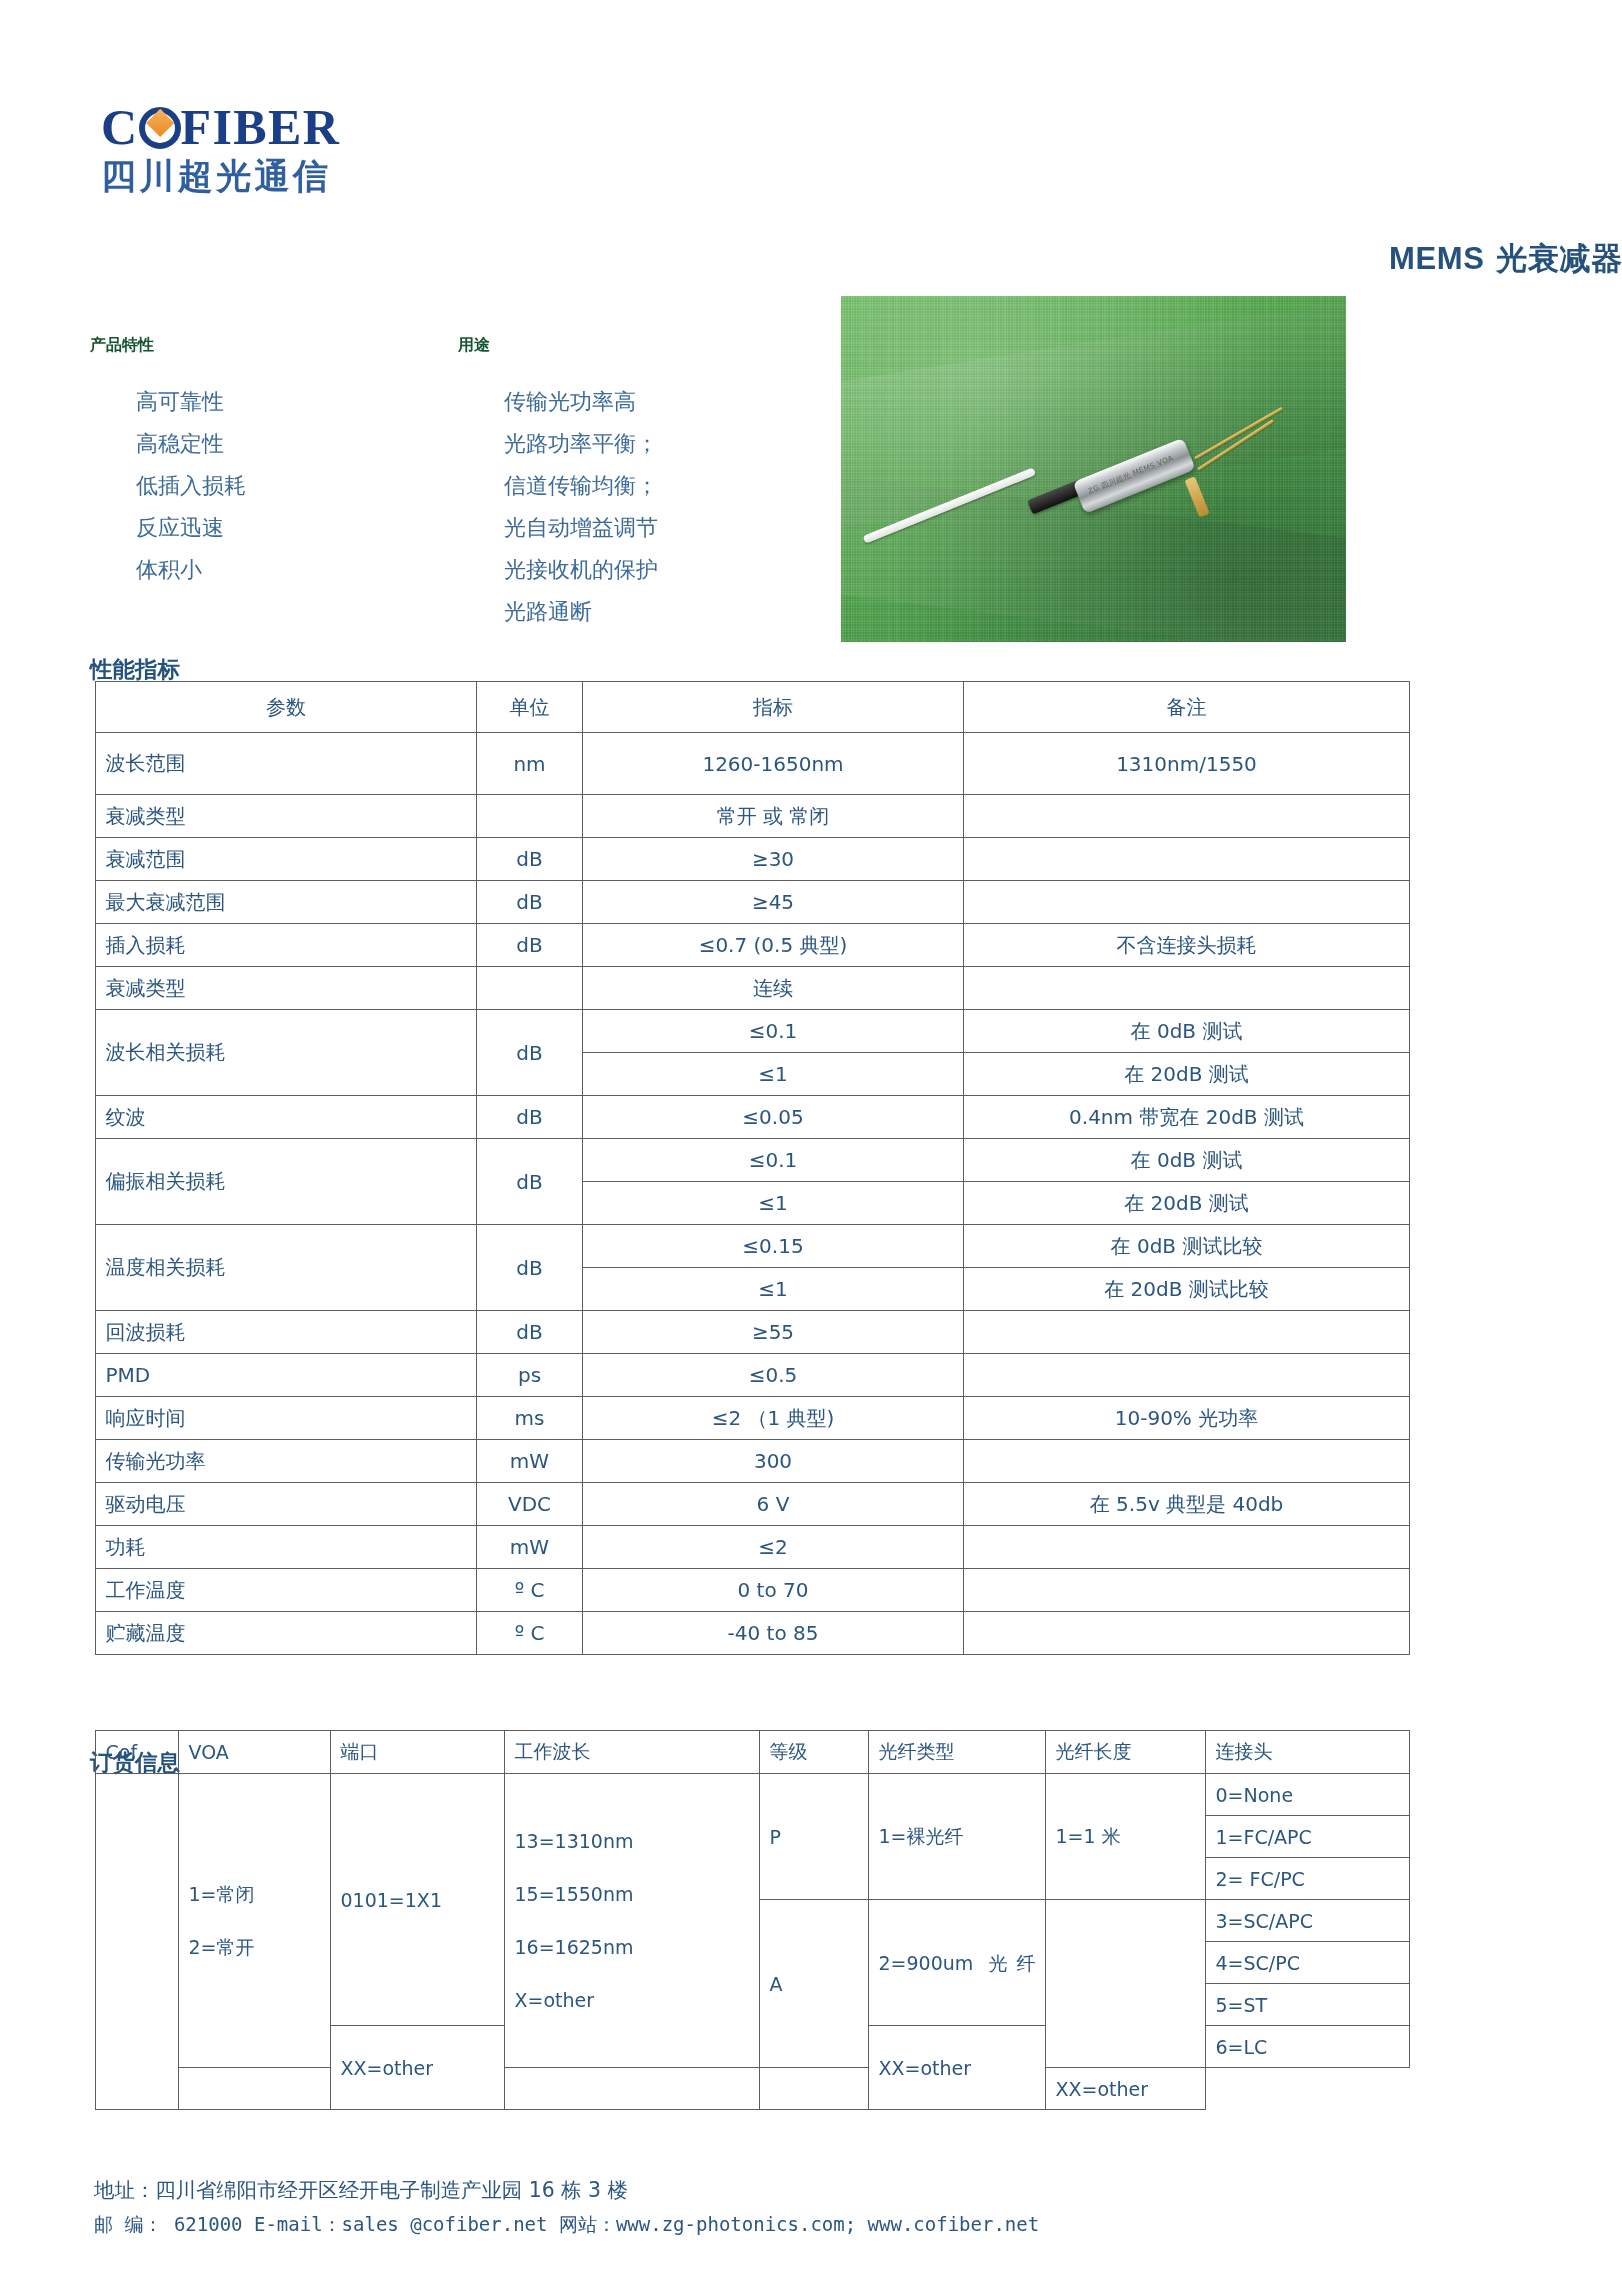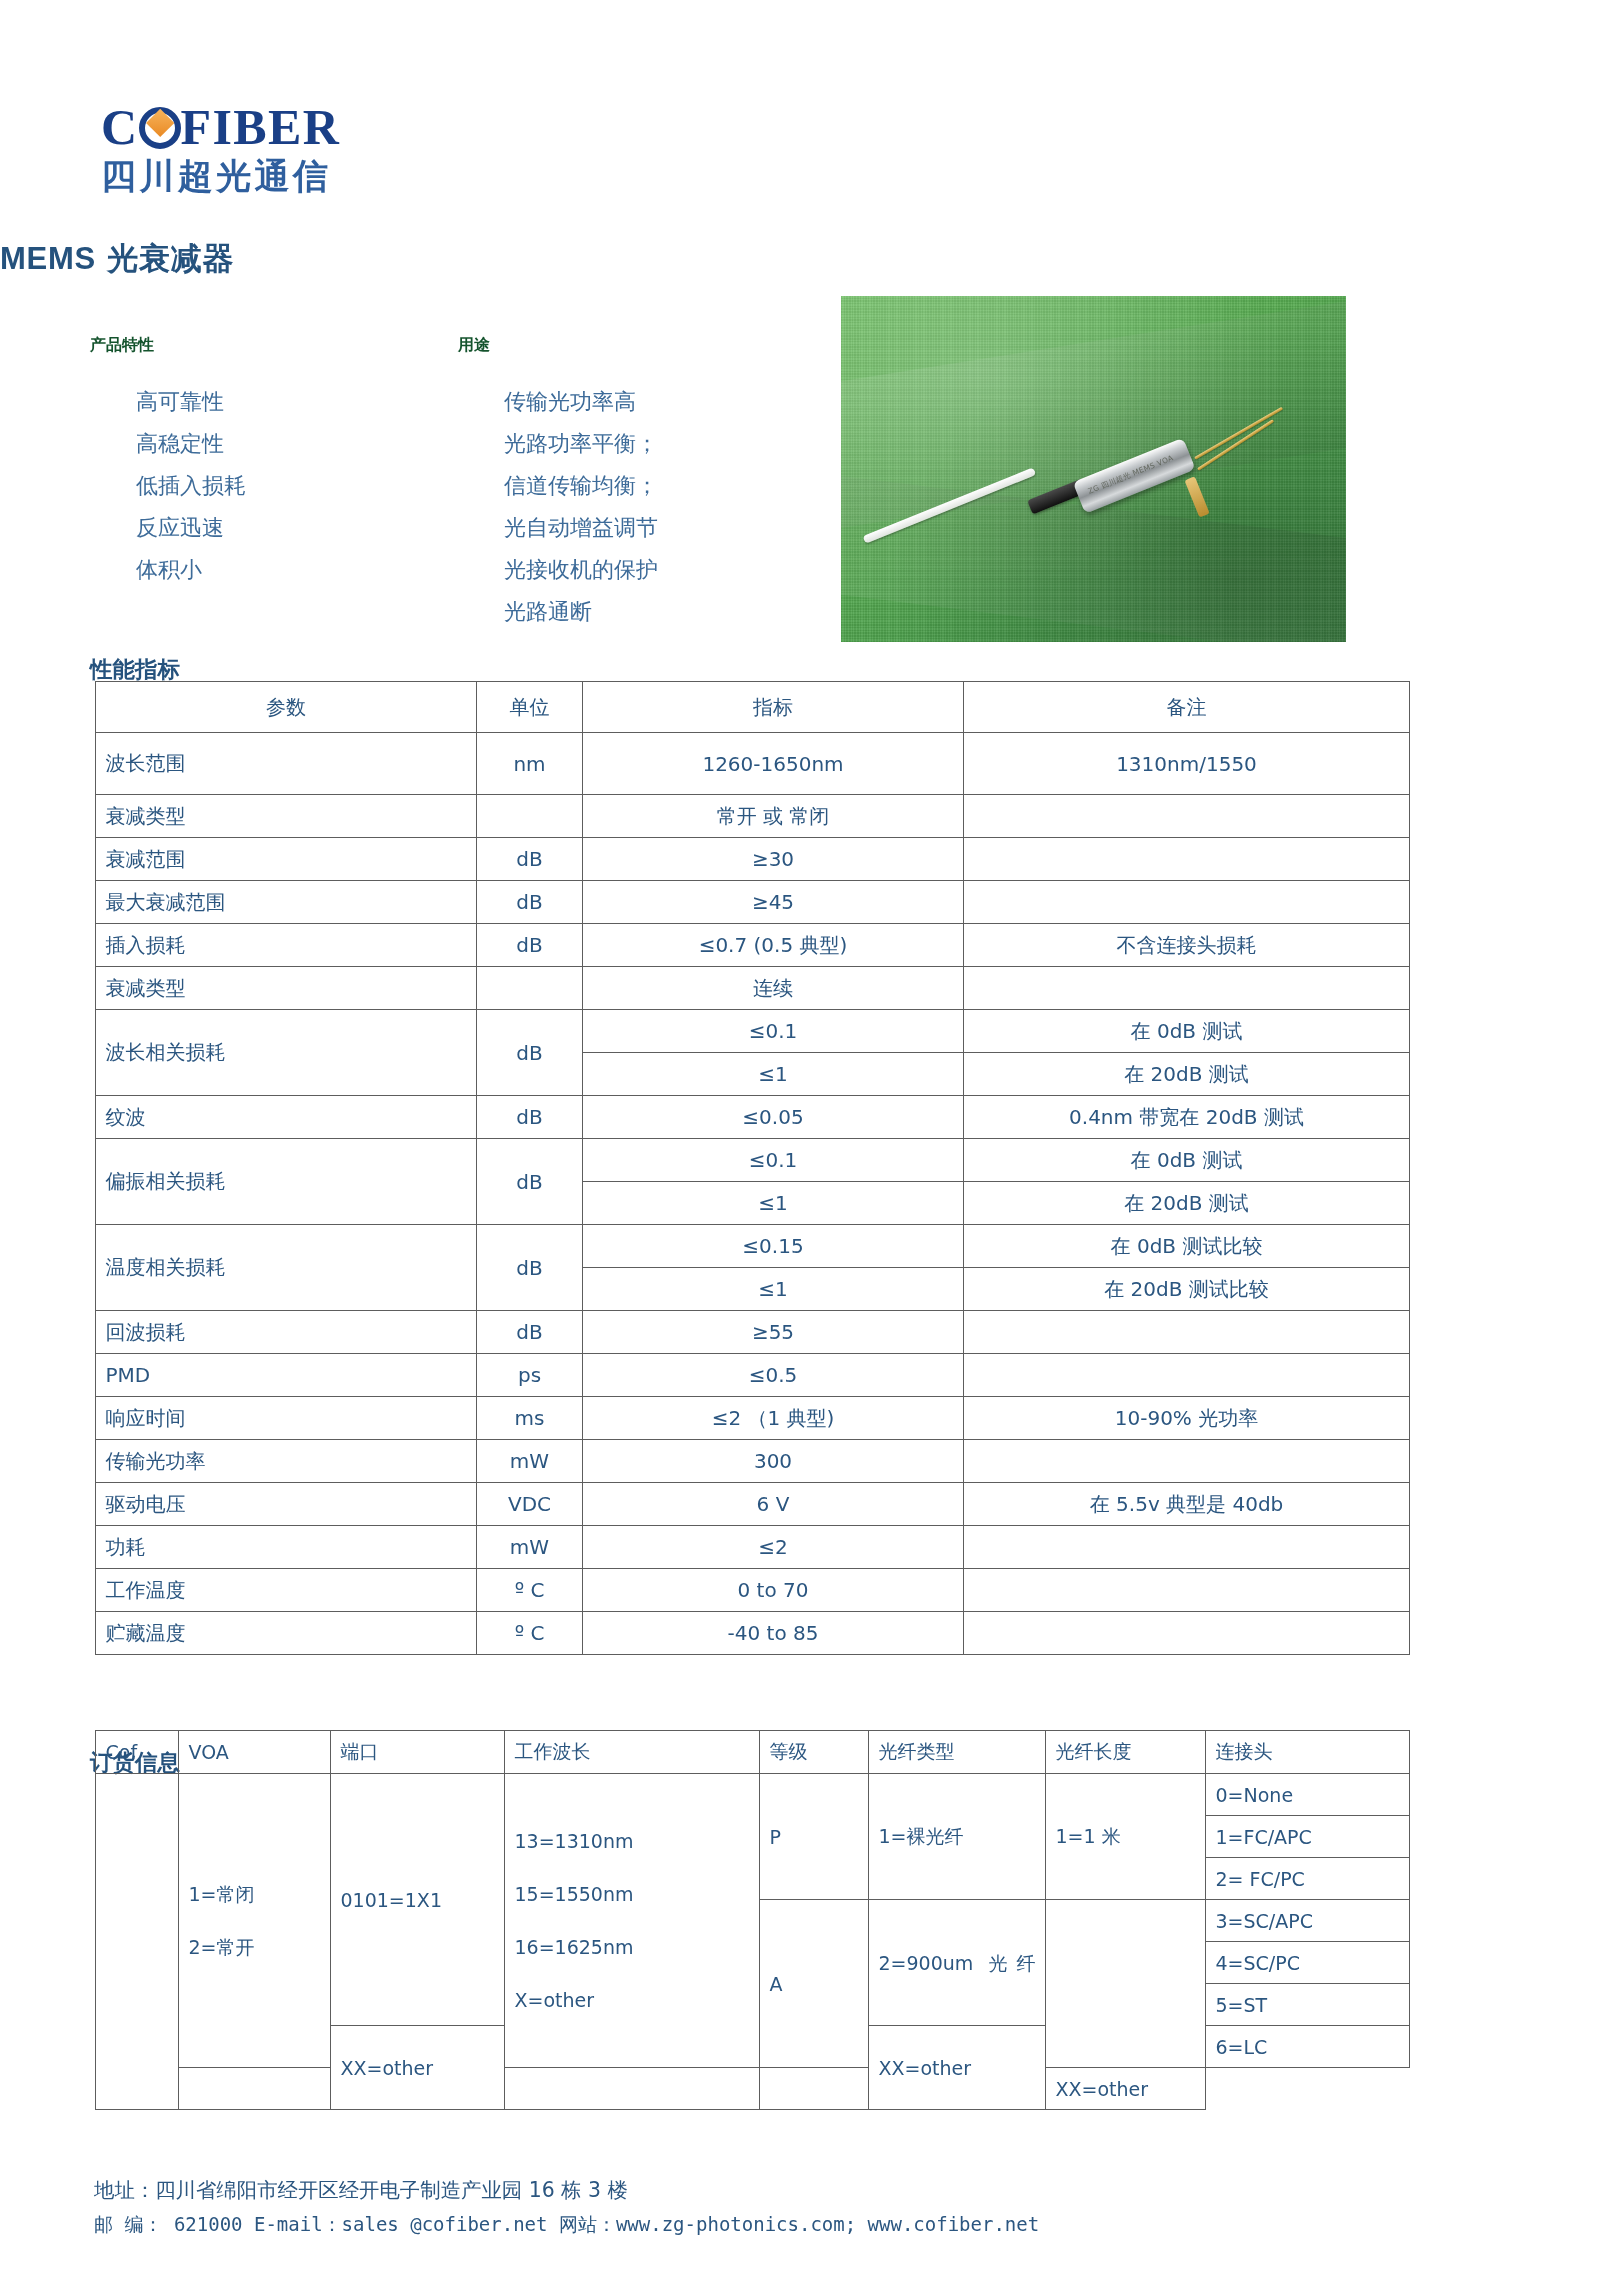--- a/index.html
+++ b/index.html
@@ -38,21 +38,21 @@
   .logo-cn {
     font-family:"DejaVu Sans", sans-serif;
     font-size:35px; font-weight:bold;
     color:#2f5f9e; letter-spacing:3.4px;
     margin-top:0; white-space:nowrap;
   }
 
   
   .doc-title {
     position:absolute; left:0; top:238px; width:1623px;
-    text-align:left;
+    text-align:right;
     font-family:"DejaVu Sans", sans-serif;
     font-weight:bold; font-size:31px;
     color:#25527d;
     letter-spacing:0.7px;
   }
   .doc-title .en { font-family:"Liberation Sans", sans-serif; }
 
   
   .col-head {
     position:absolute;

